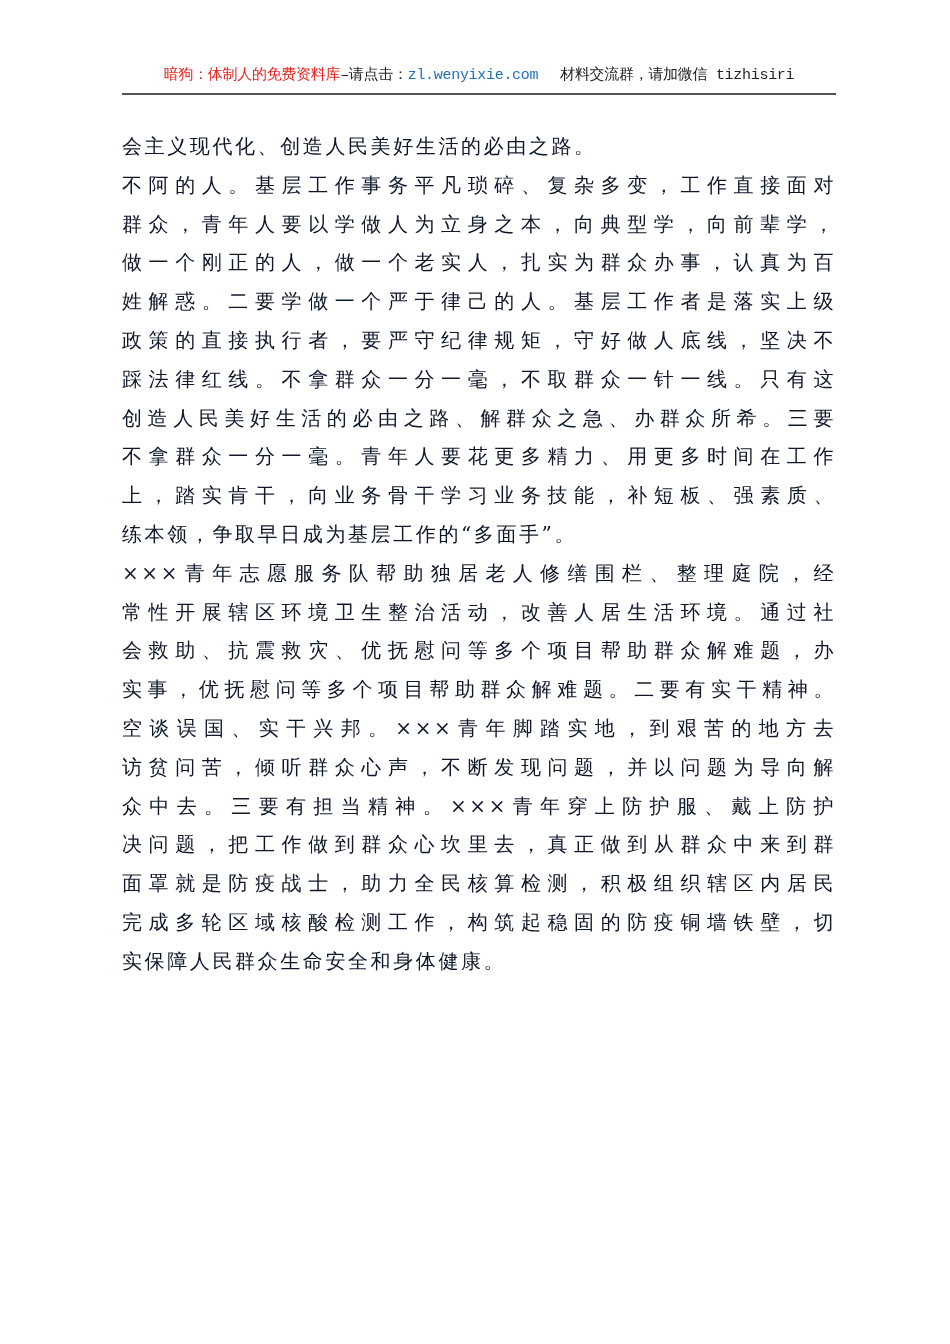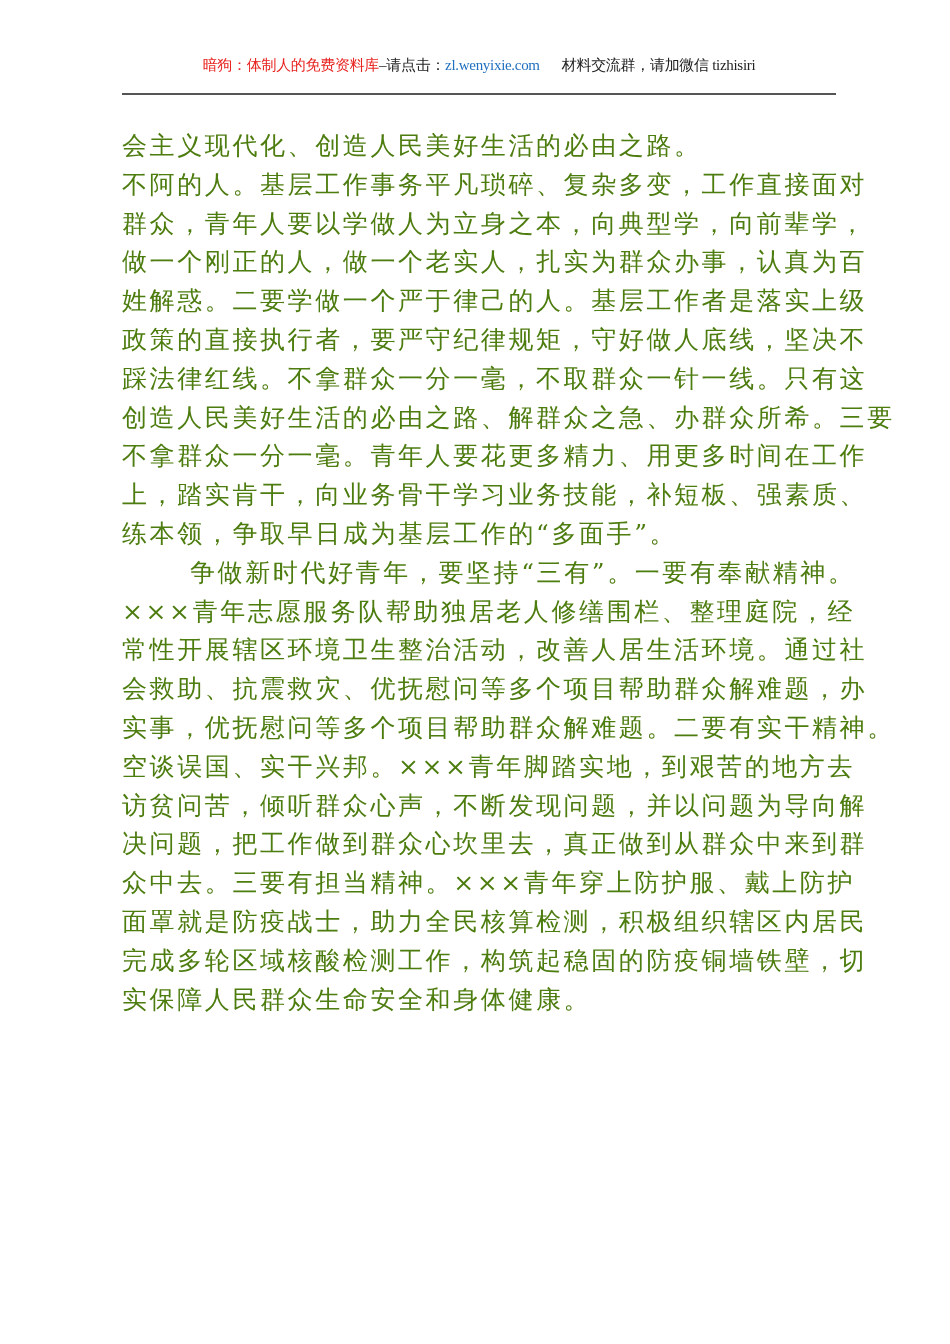--- a/index.html
+++ b/index.html
@@ -1,32 +1,32 @@
 <!DOCTYPE html>
 <html><head>
 <meta charset="utf-8">
 <style>
   html, body { margin: 0; padding: 0; background: #ffffff; }
   body { width: 950px; height: 1344px; position: relative; overflow: hidden; }
   .page { position: absolute; left: 0; top: 0; width: 950px; height: 1344px; background: #fff; }
   .header {
-    position: absolute; left: 122px; width: 714px; top: 53px; height: 24px;
-    font-family: Liberation Serif, serif;
+    position: absolute; left: 122px; width: 714px; top: 64px; height: 24px;
+    font-family: Liberation Mono, monospace;
     font-size: 15px; line-height: 24px; white-space: nowrap; text-align: center;
     letter-spacing: -0.3px;
   }
   .header .red { color: #e8231f; }
   .header .dark { color: #222222; }
   .header .link { color: #1f6fbf; text-decoration: none; }
   .header .gap { display: inline-block; width: 22px; }
   .rule { position: absolute; left: 122px; width: 714px; top: 93px; height: 2px; background: #555555; }
   .body-text {
     position: absolute; left: 122px; top: 127px; width: 714px;
     font-family: "DejaVu Serif", "Liberation Serif", serif;
-    font-size: 25px; line-height: 38.8px; color: #4d7c0f;
+    font-size: 20px; line-height: 38.8px; color: #0f172a;
   }
   .line { display: block; height: 38.8px; white-space: nowrap; text-align: justify; text-align-last: justify; letter-spacing: 2.6px; }
   .line.last { text-align-last: left; }
   .line.indent { padding-left: 68px; }
 </style>
 </head>
 <body>
 
 <div class="page">
   <div class="header">
@@ -44,27 +44,26 @@
         <span class="line">做一个刚正的人，做一个老实人，扎实为群众办事，认真为百</span>
         <span class="line">姓解惑。二要学做一个严于律己的人。基层工作者是落实上级</span>
         <span class="line">政策的直接执行者，要严守纪律规矩，守好做人底线，坚决不</span>
         <span class="line">踩法律红线。不拿群众一分一毫，不取群众一针一线。只有这</span>
         <span class="line">创造人民美好生活的必由之路、解群众之急、办群众所希。三要</span>
         <span class="line">不拿群众一分一毫。青年人要花更多精力、用更多时间在工作</span>
         <span class="line">上，踏实肯干，向业务骨干学习业务技能，补短板、强素质、</span>
         <span class="line last">练本领，争取早日成为基层工作的“多面手”。</span>
       </div>
       <div>
-        <span class="line indent">争做新时代好青年，要坚持“三有”。一要有奉献精神。</span>
         <span class="line">×××青年志愿服务队帮助独居老人修缮围栏、整理庭院，经</span>
         <span class="line">常性开展辖区环境卫生整治活动，改善人居生活环境。通过社</span>
         <span class="line">会救助、抗震救灾、优抚慰问等多个项目帮助群众解难题，办</span>
         <span class="line">实事，优抚慰问等多个项目帮助群众解难题。二要有实干精神。</span>
         <span class="line">空谈误国、实干兴邦。×××青年脚踏实地，到艰苦的地方去</span>
         <span class="line">访贫问苦，倾听群众心声，不断发现问题，并以问题为导向解</span>
+        <span class="line">众中去。三要有担当精神。×××青年穿上防护服、戴上防护</span>
         <span class="line">决问题，把工作做到群众心坎里去，真正做到从群众中来到群</span>
-        <span class="line">众中去。三要有担当精神。×××青年穿上防护服、戴上防护</span>
         <span class="line">面罩就是防疫战士，助力全民核算检测，积极组织辖区内居民</span>
         <span class="line">完成多轮区域核酸检测工作，构筑起稳固的防疫铜墙铁壁，切</span>
         <span class="line last">实保障人民群众生命安全和身体健康。</span>
       </div>
     </div>
 </div>
 
 </body></html>

